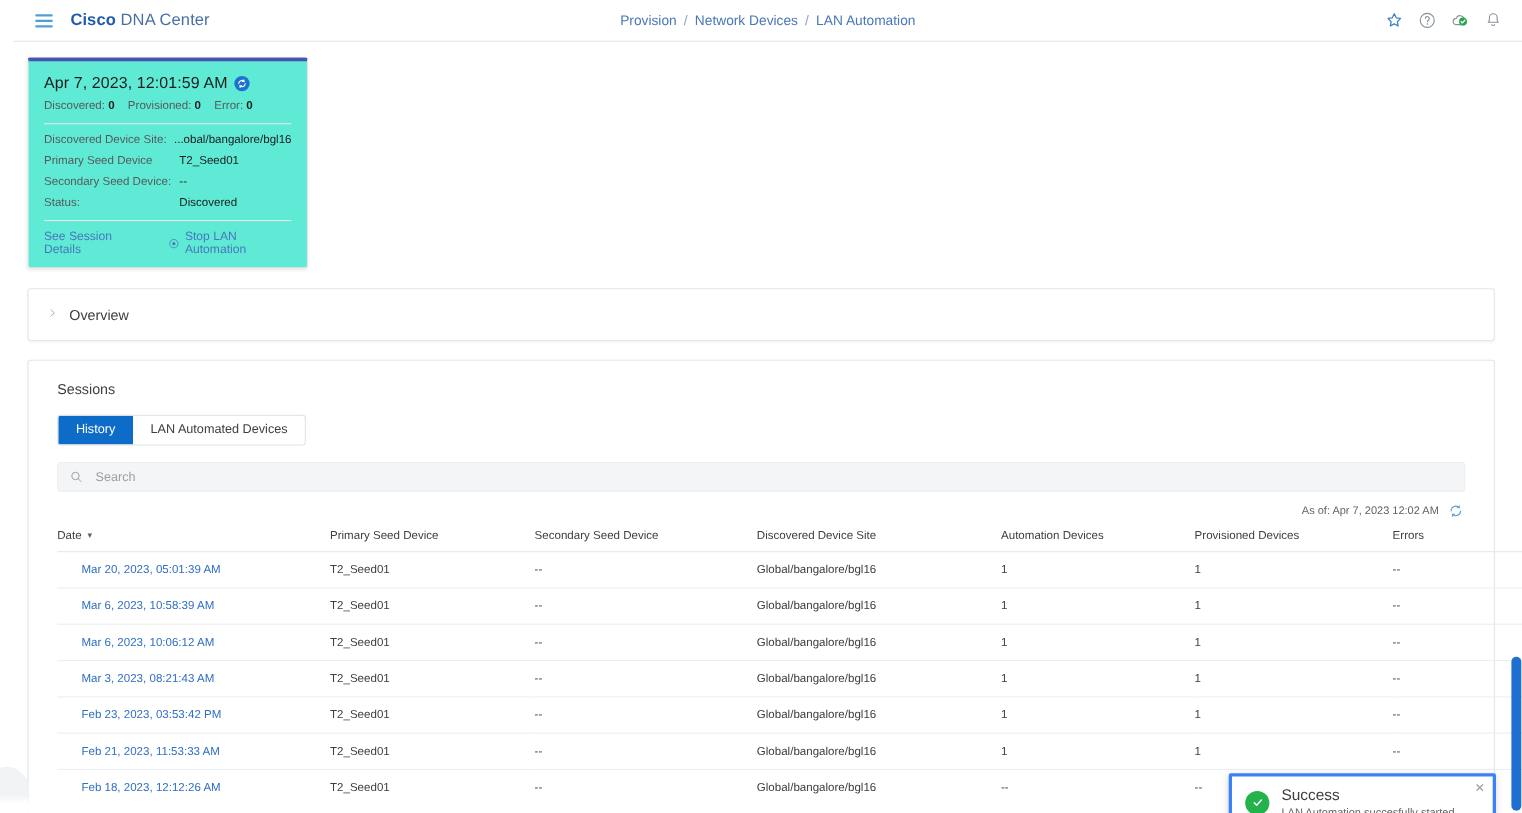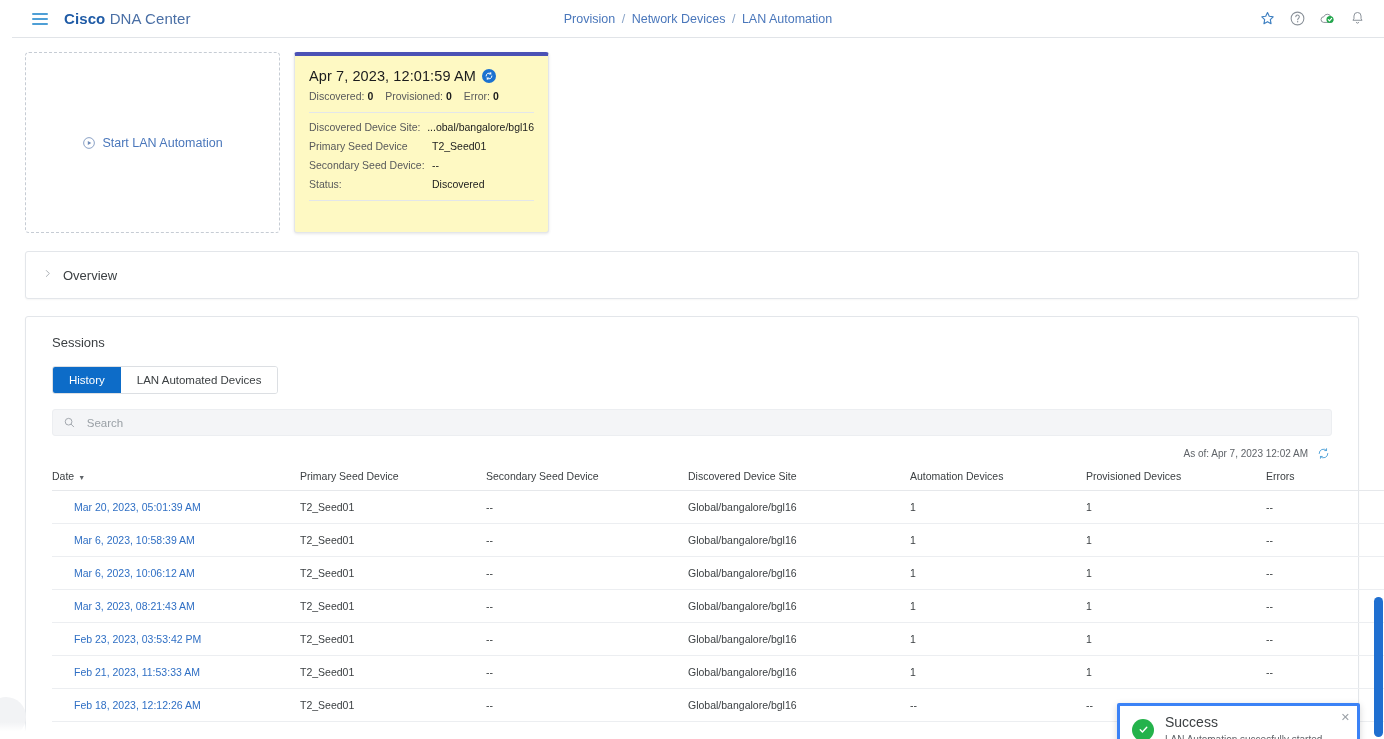--- a/index.html
+++ b/index.html
@@ -81,21 +81,21 @@
     cursor: pointer;
   }
   .start-inner {
     display: flex; align-items: center; gap: 6px;
     color: #4a77bb; font-size: 12.5px;
   }
 
   .session-card {
     width: 255px;
     min-height: 181px;
-    background: #fef9c3;
+    background: #5eead4;
     border: 1px solid #e3e6ea;
     border-top: 4px solid #4b52b5;
     border-radius: 3px;
     box-shadow: 0 1px 3px rgba(0,0,0,.10);
     padding: 12px 14px 10px 14px;
   }
   .sc-title-row { display: flex; align-items: center; gap: 6px; }
   .sc-title { font-size: 14.5px; color: #1b1c1d; letter-spacing: .1px; }
   .sc-sync {
     width: 14px; height: 14px; border-radius: 50%;
@@ -317,29 +317,20 @@
       <path d="M12 3.5a5 5 0 015 5v3.6l1.4 2.4H5.6L7 12.1V8.5a5 5 0 015-5z" fill="none" stroke="#8a9199" stroke-width="1.4" stroke-linejoin="round"></path>
       <path d="M10.3 17.4a1.8 1.8 0 003.4 0" fill="none" stroke="#8a9199" stroke-width="1.4" stroke-linecap="round"></path>
     </svg>
   </div>
 </div>
 
 <div class="page">
 
   <div class="cards-row">
 
-    <div class="start-card">
-      <div class="start-inner">
-        <svg width="14" height="14" viewBox="0 0 24 24">
-          <circle cx="12" cy="12" r="9.2" fill="none" stroke="#6f8cb8" stroke-width="1.4"></circle>
-          <path d="M10 8.4l6 3.6-6 3.6z" fill="#6f8cb8"></path>
-        </svg>
-        <span>Start LAN Automation</span>
-      </div>
-    </div>
 
     <div class="session-card">
       <div class="sc-title-row">
         <span class="sc-title">Apr 7, 2023, 12:01:59 AM</span>
         <span class="sc-sync">
           <svg viewBox="0 0 24 24">
             <path d="M19 12a7 7 0 01-11.8 5M5 12a7 7 0 0111.8-5" fill="none" stroke="#fff" stroke-width="2.4" stroke-linecap="round"></path>
             <path d="M16.2 3.6v3.6h-3.6M7.8 20.4v-3.6h3.6" fill="none" stroke="#fff" stroke-width="2.2" stroke-linecap="round" stroke-linejoin="round"></path>
           </svg>
         </span>
@@ -374,20 +365,32 @@
         <span class="sc-label">Secondary Seed Device:</span>
         <span class="sc-value">--</span>
       </div>
       <div class="sc-row">
         <span class="sc-label">Status:</span>
         <span class="sc-value">Discovered</span>
       </div>
 
       <div class="sc-divider"></div>
 
+      <div class="sc-actions">
+        <span class="act">
+          <span>See Session Details</span>
+        </span>
+        <span class="act">
+          <svg width="11" height="11" viewBox="0 0 24 24">
+            <circle cx="12" cy="12" r="9" fill="none" stroke="#4a77bb" stroke-width="1.6"></circle>
+            <circle cx="12" cy="12" r="3.4" fill="#4a77bb"></circle>
+          </svg>
+          <span>Stop LAN Automation</span>
+        </span>
+      </div>
     </div>
   </div>
 
   <div class="panel">
     <div class="overview">
       <span class="chev">
         <svg width="11" height="11" viewBox="0 0 24 24">
           <path d="M9.5 5.5L16 12l-6.5 6.5" fill="none" stroke="#9aa0a6" stroke-width="1.8" stroke-linecap="round" stroke-linejoin="round"></path>
         </svg>
       </span>

